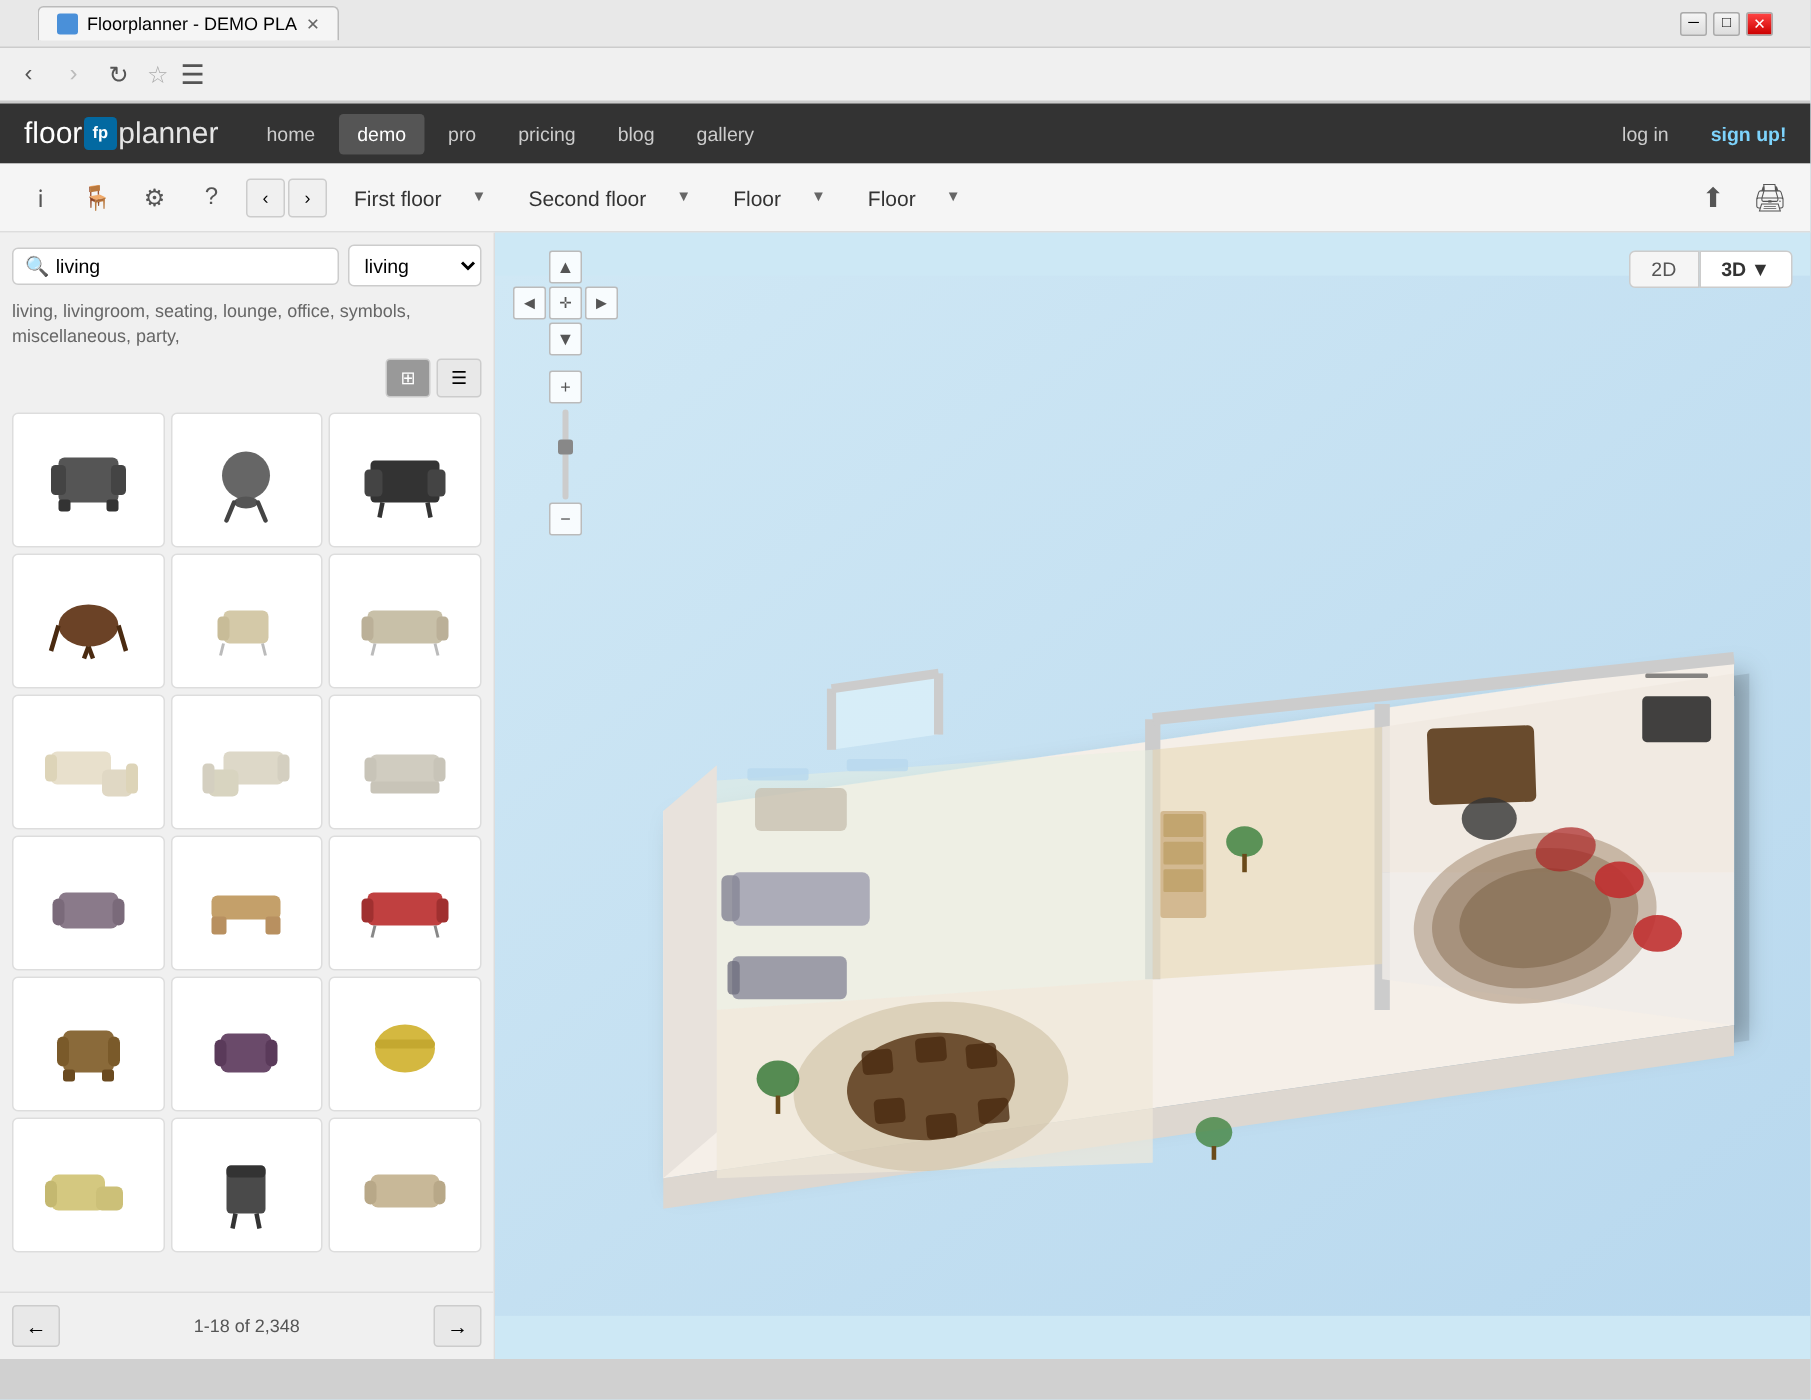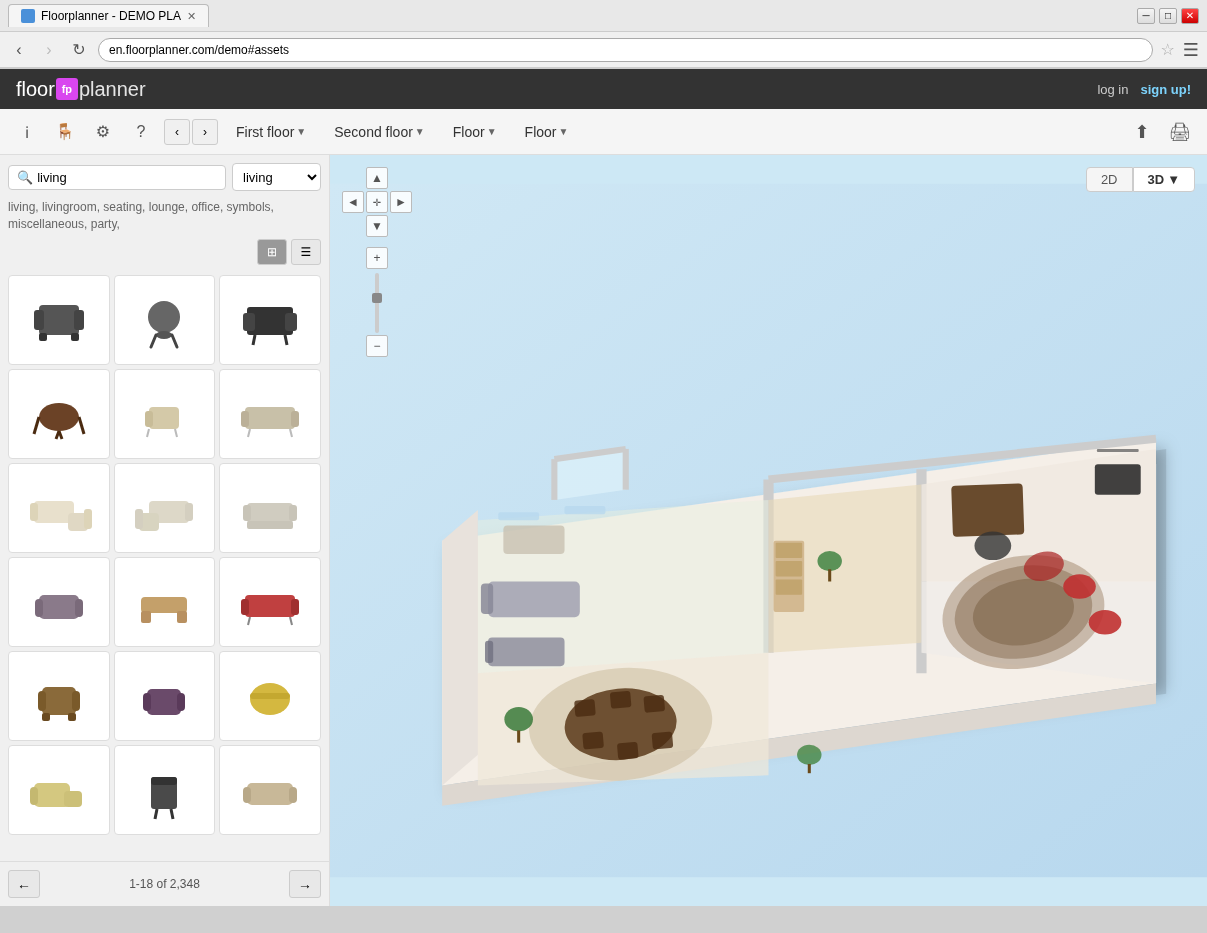--- a/index.html
+++ b/index.html
@@ -1,50 +1,50 @@
 <!DOCTYPE html>
 <html><head>
   <meta charset="utf-8">
   <style>
     * { margin: 0; padding: 0; box-sizing: border-box; }
     body { font-family: Arial, sans-serif; background: #d0d0d0; width: 1207px; height: 933px; overflow: hidden; }
 
     
     .browser-chrome { background: #f0f0f0; border-bottom: 1px solid #ccc; }
-    .title-bar { background: #e8e8e8; display: flex; align-items: center; padding: 6px 8px; gap: 8px; border-bottom: 1px solid #ccc; height: 32px; }
+    .title-bar { background: #e8e8e8; display: flex; align-items: center; padding: 6px 25px; gap: 8px; border-bottom: 1px solid #ccc; height: 32px; }
     .title-bar-controls { display: flex; gap: 4px; margin-left: auto; }
     .title-bar-btn { width: 18px; height: 16px; border: 1px solid #aaa; background: linear-gradient(to bottom, #f5f5f5, #ddd); display: flex; align-items: center; justify-content: center; font-size: 10px; cursor: pointer; border-radius: 2px; }
     .title-bar-btn.close { background: linear-gradient(to bottom, #f44, #c00); color: white; }
     .tab { background: #f5f5f5; border: 1px solid #bbb; border-bottom: none; padding: 4px 12px; font-size: 12px; display: flex; align-items: center; gap: 6px; border-radius: 4px 4px 0 0; cursor: pointer; }
     .tab .favicon { width: 14px; height: 14px; background: #4a90d9; border-radius: 2px; }
     .tab .close-tab { font-size: 11px; color: #666; }
     .address-bar { display: flex; align-items: center; padding: 4px 8px; gap: 8px; height: 36px; background: #f0f0f0; border-bottom: 1px solid #ccc; }
     .nav-btn { width: 22px; height: 22px; border: none; background: transparent; cursor: pointer; font-size: 16px; color: #555; display: flex; align-items: center; justify-content: center; }
     .nav-btn:disabled { color: #bbb; }
     .url-bar { flex: 1; height: 24px; border: 1px solid #aaa; border-radius: 12px; padding: 0 10px; font-size: 12px; background: white; }
     .star-icon { color: #aaa; font-size: 16px; cursor: pointer; }
     .menu-icon { color: #555; font-size: 18px; cursor: pointer; }
 
     
     .app-nav { background: #333; height: 40px; display: flex; align-items: center; padding: 0 16px; }
     .logo { display: flex; align-items: center; gap: 0; margin-right: 20px; }
     .logo-floor { color: white; font-size: 20px; font-weight: 300; }
-    .logo-icon { width: 22px; height: 22px; background: #d946ef; border-radius: 3px; display: flex; align-items: center; justify-content: center; color: white; font-size: 11px; font-weight: bold; margin: 0 1px; }
+    .logo-icon { width: 22px; height: 22px; background: #0369a1; border-radius: 3px; display: flex; align-items: center; justify-content: center; color: white; font-size: 11px; font-weight: bold; margin: 0 1px; }
     .logo-planner { color: #e5e5e5; font-size: 20px; font-weight: 300; }
     .nav-links { display: flex; gap: 4px; }
     .nav-link { color: #ccc; font-size: 13px; padding: 6px 12px; cursor: pointer; border-radius: 3px; text-decoration: none; }
     .nav-link.active { background: #555; color: white; }
-    .nav-right { margin-left: auto; display: flex; align-items: flex-start; gap: 12px; }
+    .nav-right { margin-left: auto; display: flex; align-items: flex-start; gap: 28px; }
     .nav-login { color: #ccc; font-size: 13px; cursor: pointer; }
     .nav-signup { color: #7dd3fc; font-size: 13px; font-weight: bold; cursor: pointer; }
 
     
     .app-toolbar { background: #f5f5f5; border-bottom: 1px solid #ddd; height: 46px; display: flex; align-items: center; padding: 0 12px; gap: 8px; }
     .toolbar-icon-btn { width: 30px; height: 30px; border: none; background: transparent; cursor: pointer; display: flex; align-items: center; justify-content: center; border-radius: 4px; font-size: 16px; color: #555; }
-    .floor-btn { display: flex; align-items: center; gap: 2px; padding: 6px 10px; border: none; background: transparent; cursor: pointer; font-size: 14px; color: #333; border-radius: 4px; justify-content: flex-end; }
+    .floor-btn { display: flex; align-items: center; gap: 20px; padding: 6px 10px; border: none; background: transparent; cursor: pointer; font-size: 14px; color: #333; border-radius: 4px; justify-content: flex-end; }
     .floor-btn .caret { font-size: 10px; color: #666; }
     .toolbar-right { margin-left: auto; display: flex; align-items: center; gap: 8px; }
     .share-btn { width: 30px; height: 30px; border: none; background: transparent; cursor: pointer; font-size: 18px; color: #555; }
     .print-btn { width: 30px; height: 30px; border: none; background: transparent; cursor: pointer; font-size: 18px; color: #555; }
     .nav-arrows { display: flex; gap: 2px; }
     .nav-arrow { width: 26px; height: 26px; border: 1px solid #ccc; background: #f0f0f0; cursor: pointer; display: flex; align-items: center; justify-content: center; font-size: 12px; border-radius: 3px; }
 
     
     .main-content { display: flex; height: calc(933px - 32px - 28px - 36px - 40px - 46px); }
 
@@ -103,33 +103,40 @@
     <div class="title-bar-controls">
       <div class="title-bar-btn">─</div>
       <div class="title-bar-btn">□</div>
       <div class="title-bar-btn close">✕</div>
     </div>
   </div>
   <div class="address-bar">
     <button class="nav-btn">‹</button>
     <button class="nav-btn" disabled="">›</button>
     <button class="nav-btn">↻</button>
-    <input class="url-bar" type="text" value="en.floorplanner.com/demo#assets" style="">
     <span class="star-icon">☆</span>
     <span class="menu-icon">☰</span>
   </div>
 </div>
 
 <div class="app-nav">
   <div class="logo">
     <span class="logo-floor">floor</span>
     <div class="logo-icon">
       <span>fp</span>
     </div>
     <span class="logo-planner">planner</span>
+  </div>
+  <div class="nav-links">
+    <a class="nav-link">home</a>
+    <a class="nav-link active">demo</a>
+    <a class="nav-link">pro</a>
+    <a class="nav-link">pricing</a>
+    <a class="nav-link">blog</a>
+    <a class="nav-link">gallery</a>
   </div>
   <div class="nav-right">
     <span class="nav-login">log in</span>
     <span class="nav-signup">sign up!</span>
   </div>
 </div>
 
 <div class="app-toolbar">
   <button class="toolbar-icon-btn" title="Info">ℹ</button>
   <button class="toolbar-icon-btn" title="Furniture">🪑</button>

